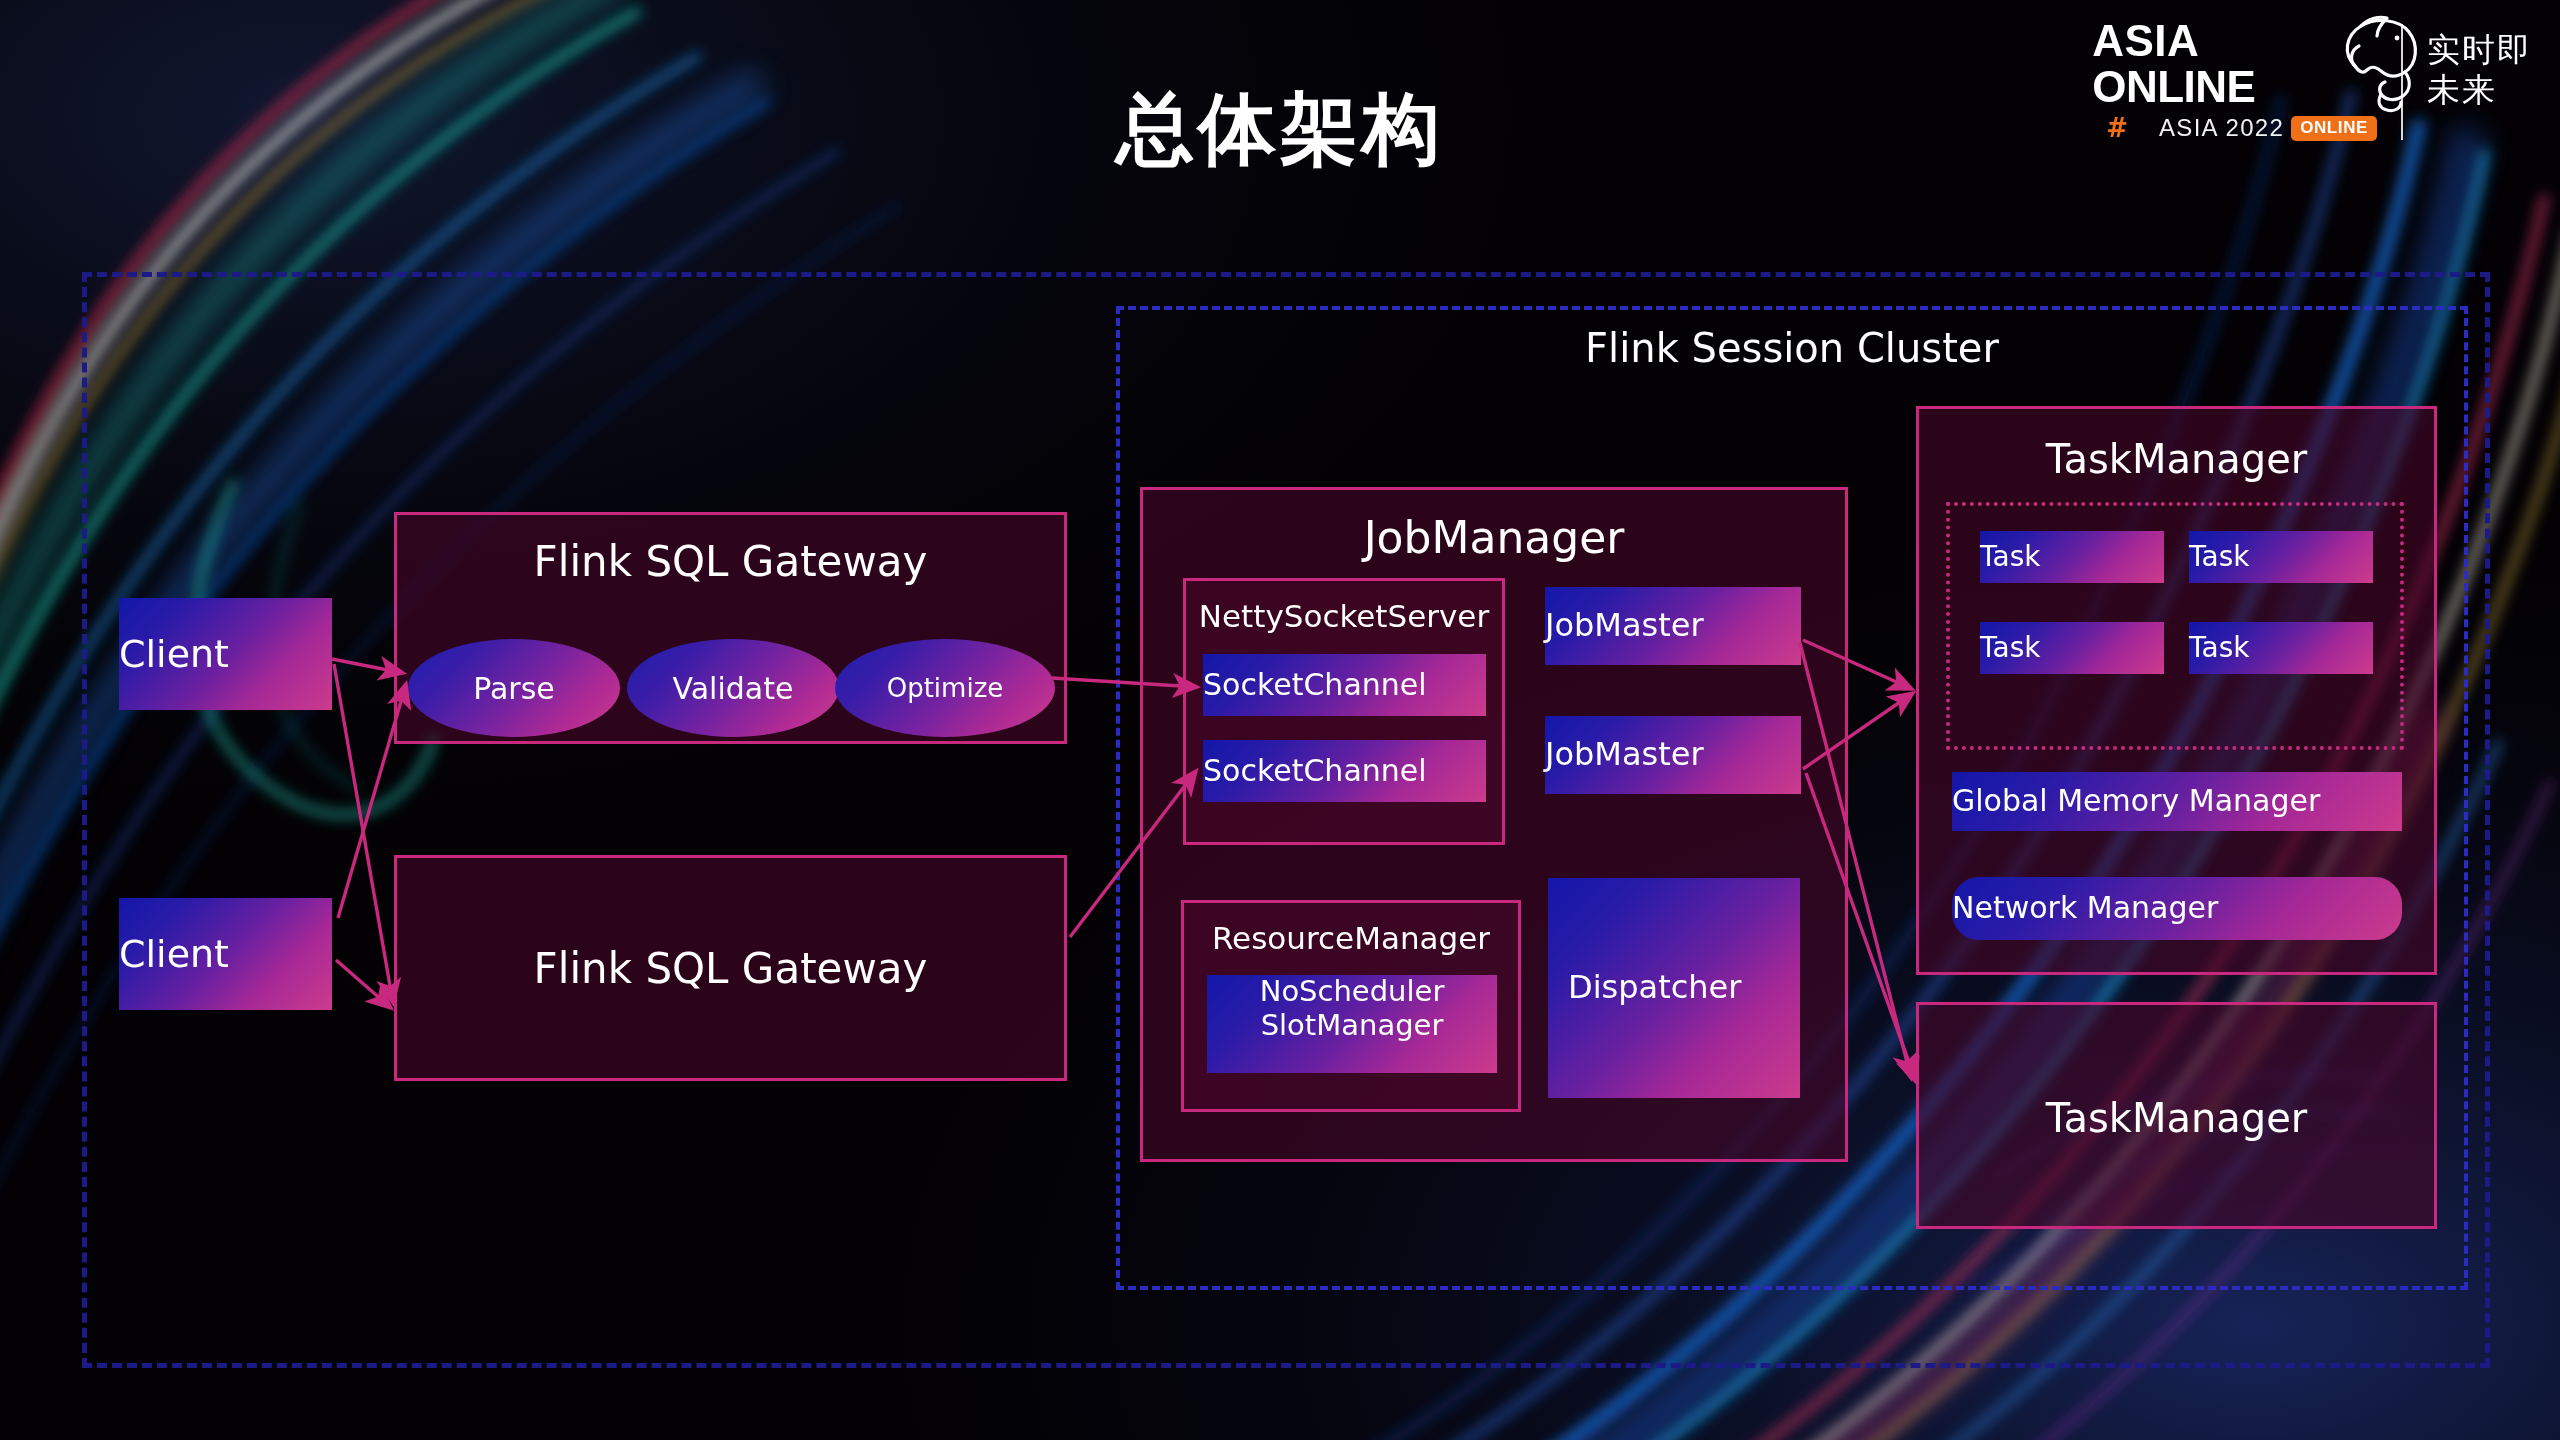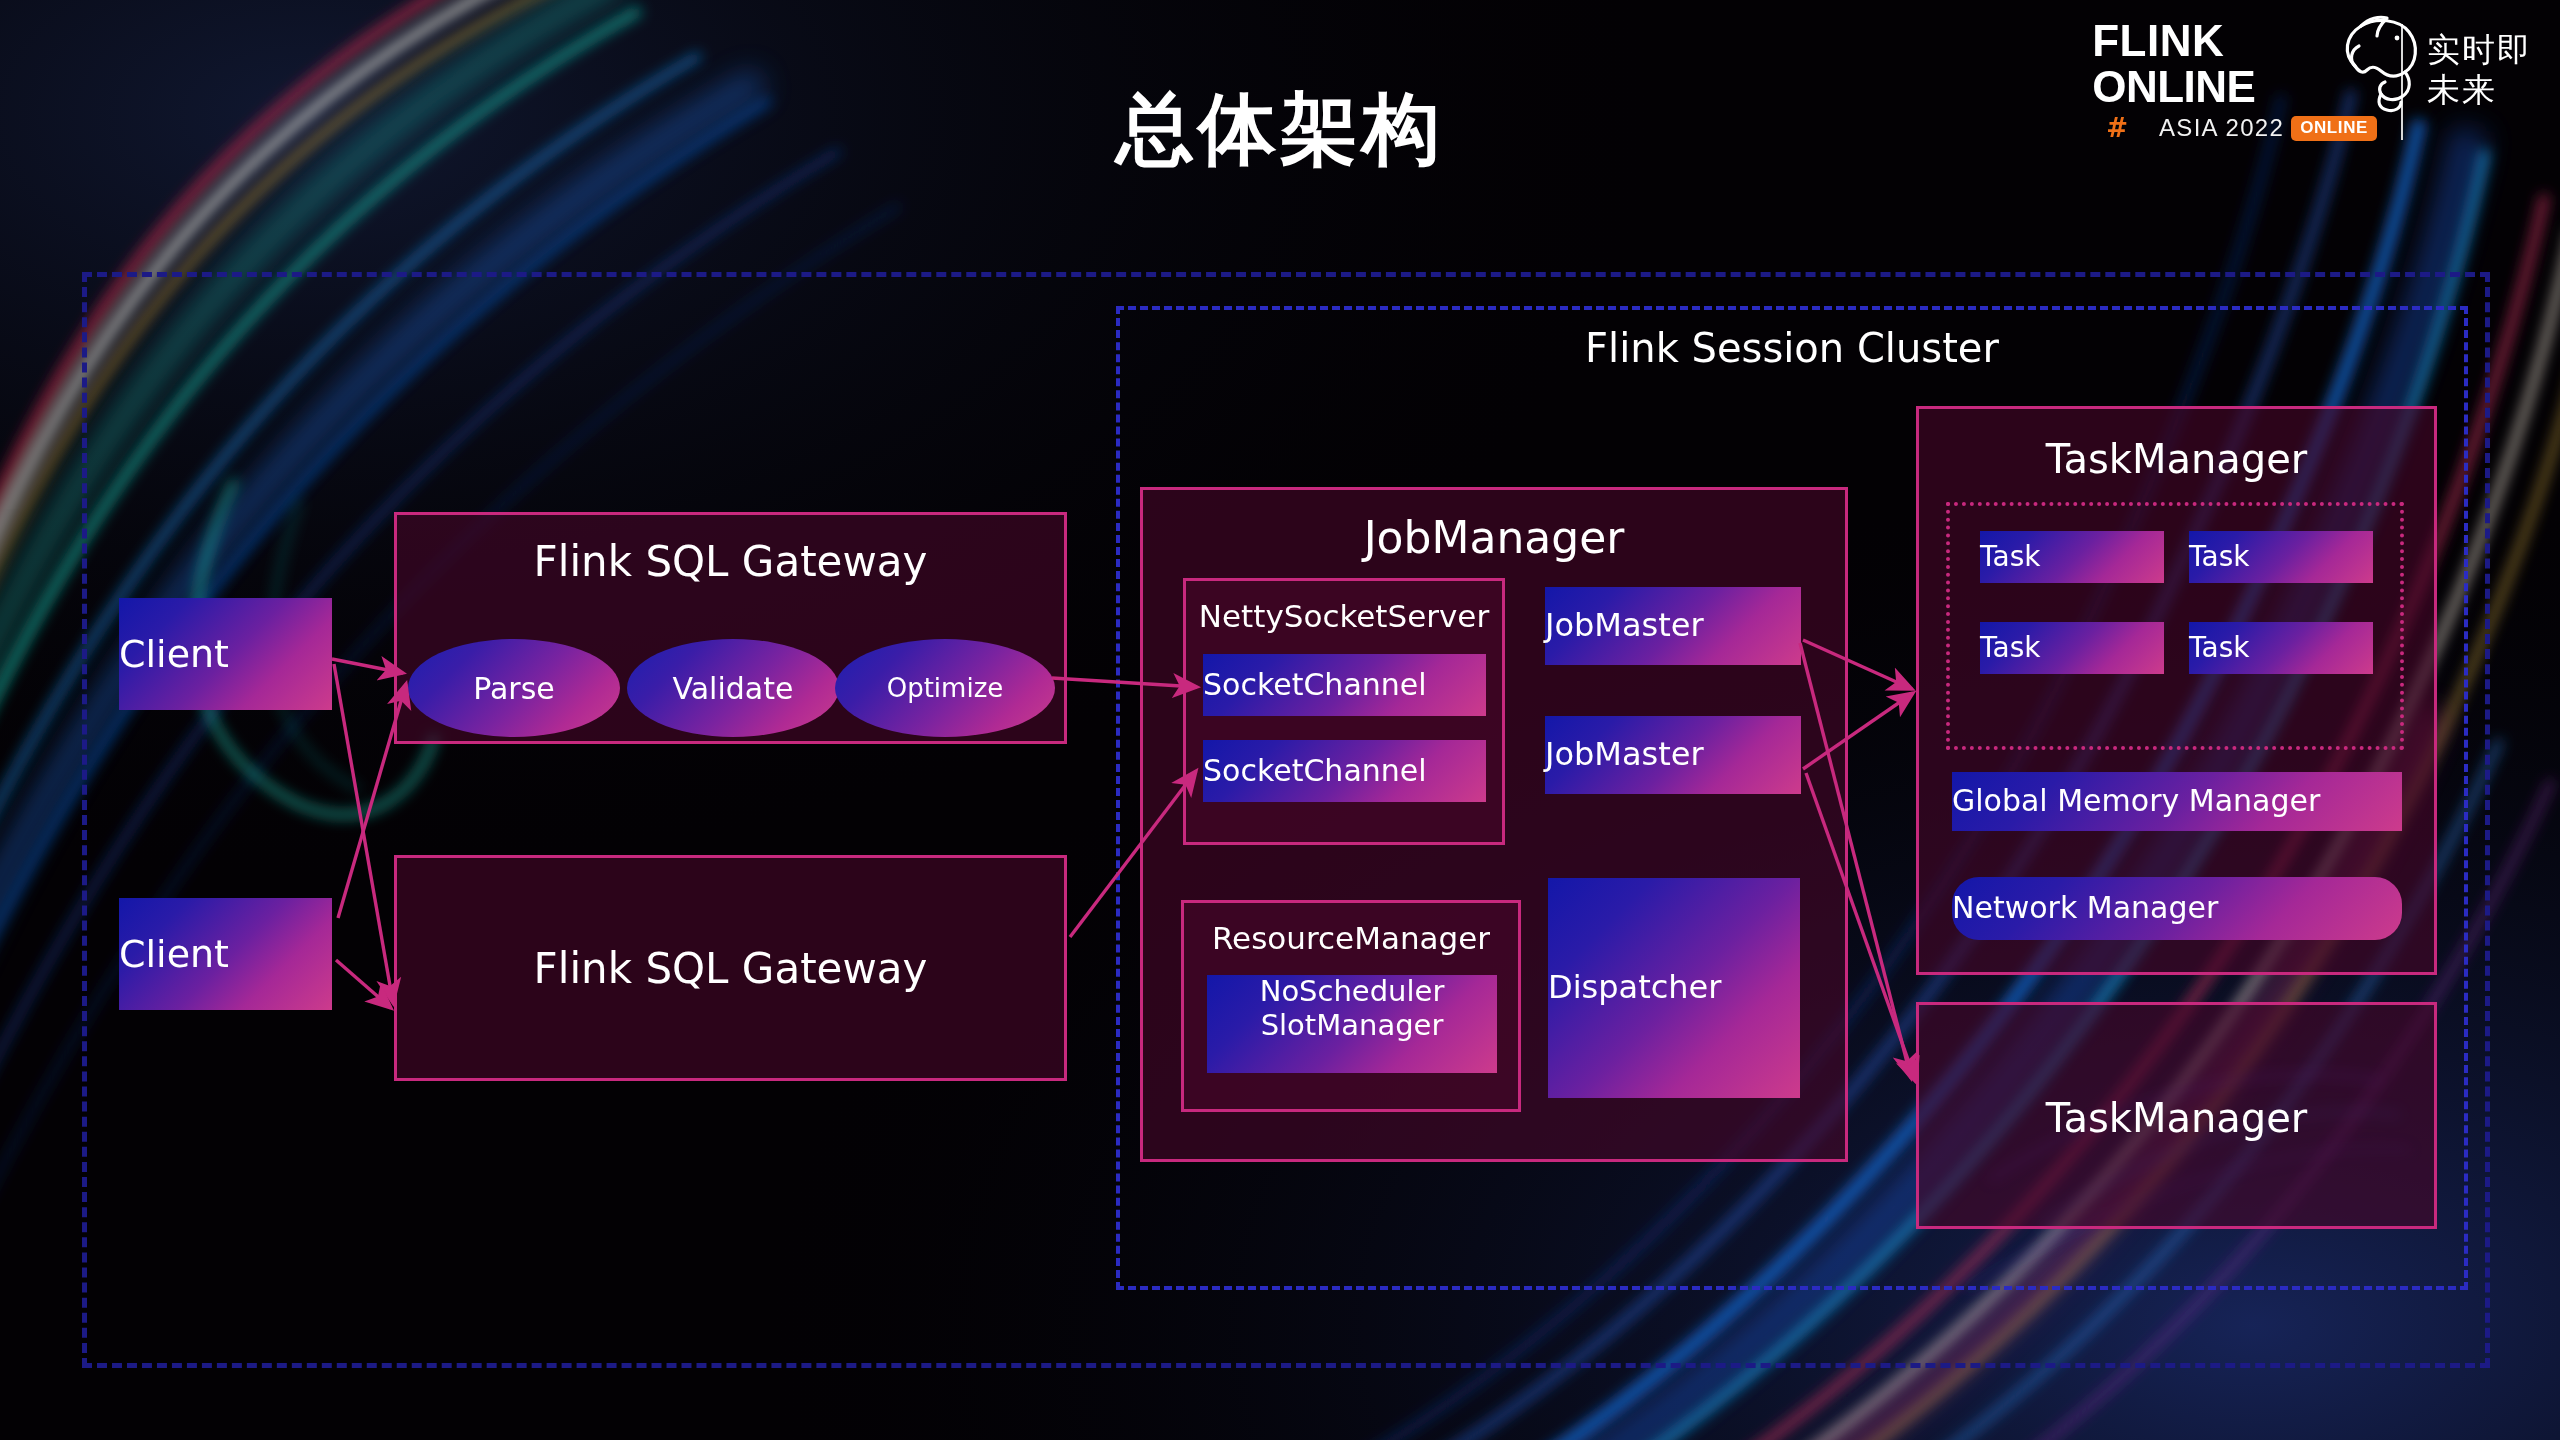--- a/index.html
+++ b/index.html
@@ -221,21 +221,21 @@
       <path d="M 1990 1180 C 2120 1095 2255 1060 2380 1080" stroke="#4a2fb0" stroke-width="4"></path>
       <path d="M 2040 1225 C 2165 1140 2290 1100 2400 1115" stroke="#2a5fc8" stroke-width="3"></path>
       <path d="M 1965 1290 C 2120 1195 2280 1140 2410 1150" stroke="#3a2a9a" stroke-width="3"></path>
     </g>
   </svg>
 
   <div id="page-title">总体架构</div>
 
   <div id="logo">
     <div class="logo-left">
-      <div class="logo-word w1">FLINK</div>
+      <div class="logo-word w1">ASIA</div>
       <div class="logo-word w2">ONLINE</div>
       <div class="logo-sub">
         <span class="logo-hash">#</span>
         <span class="logo-asia">ASIA 2022</span>
         <span class="logo-badge">ONLINE</span>
       </div>
       <svg class="squirrel" width="112" height="100" viewBox="0 0 112 100">
         <g fill="none" stroke="#ffffff" stroke-width="3.2" stroke-linecap="round" stroke-linejoin="round">
           <path d="M34 52 C22 40 24 22 40 12 C55 3 78 5 88 18 C98 31 96 50 84 58
                    C74 65 66 62 60 57 C54 52 50 52 46 56 C42 60 38 58 34 52 Z"></path>
@@ -305,21 +305,21 @@
 SlotManager</span>
   </div>
 
   <div class="node" style="left:1545px; top:587px; width:256px; height:78px; font-size:32px;">
     <span>JobMaster</span>
   </div>
   <div class="node" style="left:1545px; top:716px; width:256px; height:78px; font-size:32px;">
     <span>JobMaster</span>
   </div>
 
-  <div class="node" style="left:1548px; top:878px; width:252px; height:220px; font-size:32px;">
+  <div class="node" style="left:1548px; top:878px; width:252px; height:220px; font-size:32px;padding-left:20px;">
     <span>Dispatcher</span>
   </div>
 
   <div class="panel" style="left:1916px; top:406px; width:521px; height:569px;">
     <div class="panel-title" style="top:27px; font-size:40px;">TaskManager</div>
   </div>
   <div id="slot-group"></div>
 
   <div class="node" style="left:1980px; top:531px; width:184px; height:52px; font-size:28px;">
     <span>Task</span>

